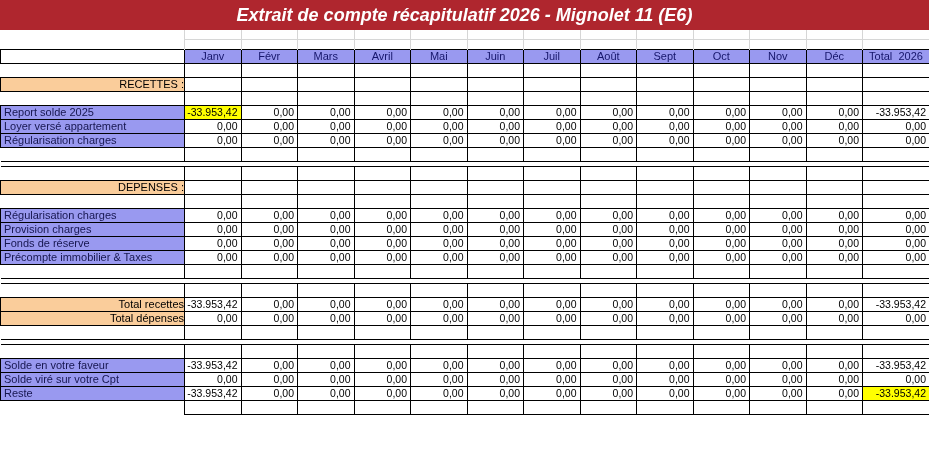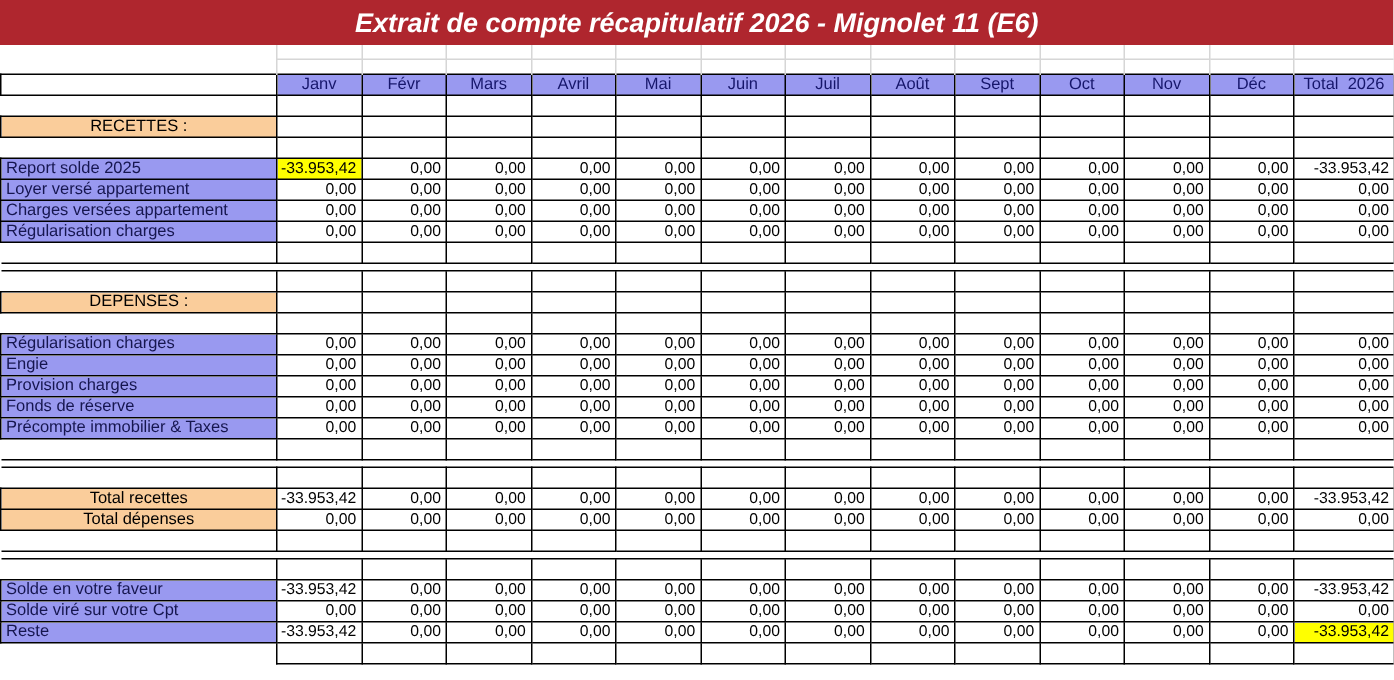--- a/index.html
+++ b/index.html
@@ -38,21 +38,21 @@
   tr.r td{height:13px;}
   td.rowlabel{
     background:var(--label_bg,#9999f0);
     color:var(--label_text,#16164f);
     border:1px solid #000000;
     font-size:11px;line-height:13px;text-align:left;padding-left:3px;margin-left:15px;
   }
   td.sectionlabel{
     background:var(--section_bg,#facd9b);
     color:#000000;border:1px solid #000000;
-    font-size:11px;line-height:13px;text-align:center;
+    font-size:11px;line-height:13px;text-align:right;
   }
   td.num{font-size:10.5px;line-height:13px;text-align:right;padding-right:3px;color:#000000;}
   td.hl{background:var(--highlight_bg,#ffff00);}
   td.lblempty{border:none;background:#ffffff;}
   
   tr.thinrow td{height:4px;border-top:1px solid #000000;border-bottom:1px solid #000000;background:#ffffff;}
 </style>
 </head>
 <body>
 
@@ -200,36 +200,20 @@
           <td class="m num">0,00</td>
           <td class="m num">0,00</td>
           <td class="m num">0,00</td>
           <td class="m num">0,00</td>
           <td class="m num">0,00</td>
           <td class="m num">0,00</td>
           <td class="m num">0,00</td>
           <td class="m num">0,00</td>
         </tr>
         <tr class="r">
-          <td class="rowlabel">Charges versées appartement</td>
-          <td class="m num">0,00</td>
-          <td class="m num">0,00</td>
-          <td class="m num">0,00</td>
-          <td class="m num">0,00</td>
-          <td class="m num">0,00</td>
-          <td class="m num">0,00</td>
-          <td class="m num">0,00</td>
-          <td class="m num">0,00</td>
-          <td class="m num">0,00</td>
-          <td class="m num">0,00</td>
-          <td class="m num">0,00</td>
-          <td class="m num">0,00</td>
-          <td class="m num">0,00</td>
-        </tr>
-        <tr class="r">
           <td class="rowlabel">Régularisation charges</td>
           <td class="m num">0,00</td>
           <td class="m num">0,00</td>
           <td class="m num">0,00</td>
           <td class="m num">0,00</td>
           <td class="m num">0,00</td>
           <td class="m num">0,00</td>
           <td class="m num">0,00</td>
           <td class="m num">0,00</td>
           <td class="m num">0,00</td>
@@ -300,36 +284,20 @@
           <td class="m"></td>
           <td class="m"></td>
           <td class="m"></td>
           <td class="m"></td>
           <td class="m"></td>
           <td class="m"></td>
           <td class="m"></td>
         </tr>
         <tr class="r">
           <td class="rowlabel">Régularisation charges</td>
-          <td class="m num">0,00</td>
-          <td class="m num">0,00</td>
-          <td class="m num">0,00</td>
-          <td class="m num">0,00</td>
-          <td class="m num">0,00</td>
-          <td class="m num">0,00</td>
-          <td class="m num">0,00</td>
-          <td class="m num">0,00</td>
-          <td class="m num">0,00</td>
-          <td class="m num">0,00</td>
-          <td class="m num">0,00</td>
-          <td class="m num">0,00</td>
-          <td class="m num">0,00</td>
-        </tr>
-        <tr class="r">
-          <td class="rowlabel">Engie</td>
           <td class="m num">0,00</td>
           <td class="m num">0,00</td>
           <td class="m num">0,00</td>
           <td class="m num">0,00</td>
           <td class="m num">0,00</td>
           <td class="m num">0,00</td>
           <td class="m num">0,00</td>
           <td class="m num">0,00</td>
           <td class="m num">0,00</td>
           <td class="m num">0,00</td>

